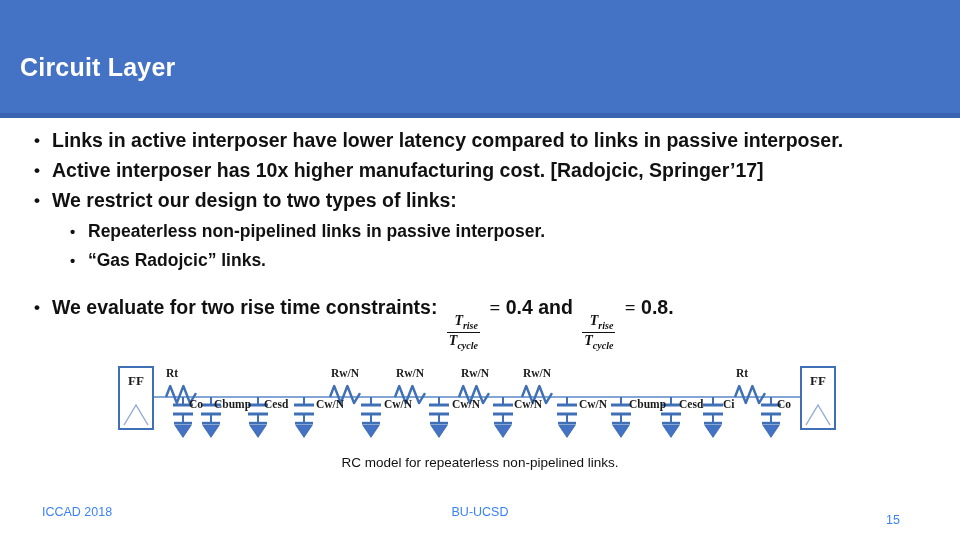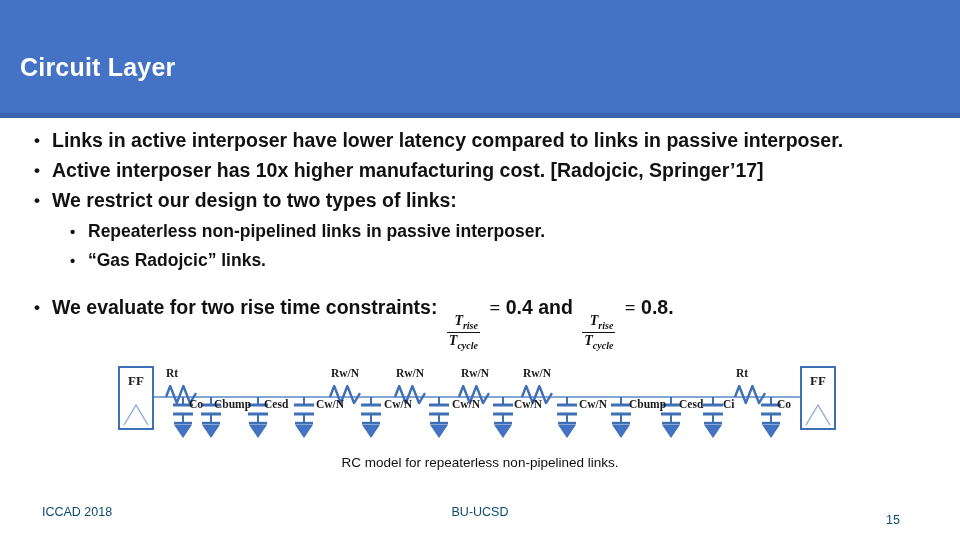--- a/index.html
+++ b/index.html
@@ -95,21 +95,21 @@
   #caption{
     position:absolute;left:0;top:455px;width:960px;
     text-align:center;
     font-size:13.5px;
     font-weight:normal;
     color:#111111;
   }
   
   #footer{
     position:absolute;left:0;top:505px;width:960px;height:26px;
-    color:#0c4a6e;
+    color:#3b82f6;
     font-size:12.5px;
   }
   #footer .f-left{position:absolute;left:42px;top:0;}
   #footer .f-center{position:absolute;left:0;top:0;width:960px;text-align:center;}
   #footer .f-right{position:absolute;right:60px;top:8px;}
 </style>
 </head>
 <body>
 
 <div id="header"></div>

